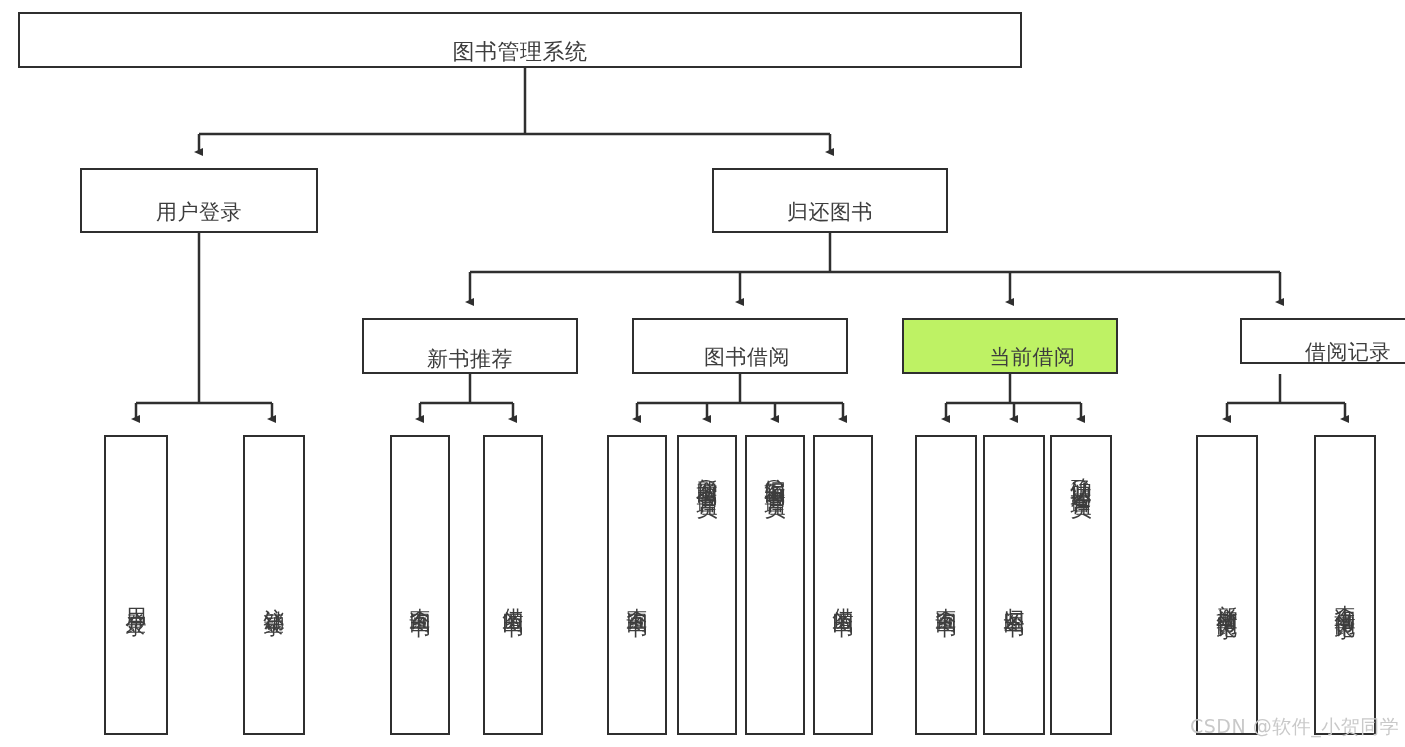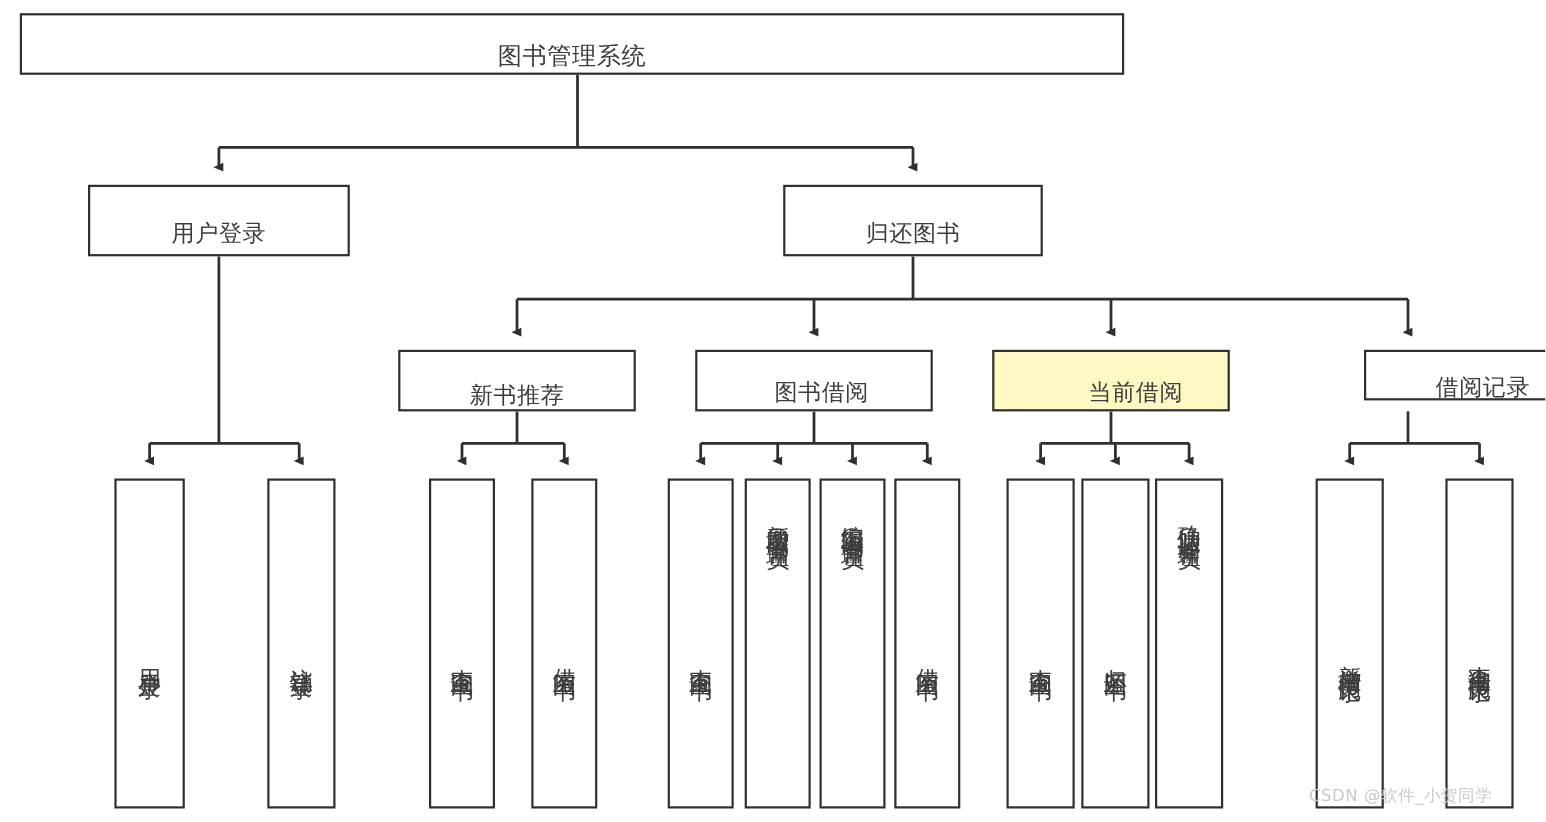--- a/index.html
+++ b/index.html
@@ -63,21 +63,21 @@
     line-height: 1.05;
     letter-spacing: 3px;
     white-space: nowrap;
   }
   .node.vert.centered {
     align-items: center;
   }
   .watermark {
     position: absolute;
     color: #c9c9c9;
-    font-size: 15px;
+    font-size: 19px;
     letter-spacing: 0.5px;
     white-space: nowrap;
     font-family: "DejaVu Sans", "Liberation Sans", sans-serif;
   }
 </style>
 </head>
 <body>
 
 <div id="canvas" style="background: rgb(255, 255, 255);">
 
@@ -142,21 +142,21 @@
   <div class="node horiz" style="left: 712px; top: 168px; width: 236px; height: 65px; border-color: rgb(47, 47, 47); color: rgb(61, 61, 61); background: rgb(255, 255, 255);">
     <span class="label">归还图书</span>
   </div>
 
   <div class="node horiz" style="left: 362px; top: 318px; width: 216px; height: 56px; border-color: rgb(47, 47, 47); color: rgb(61, 61, 61); background: rgb(255, 255, 255); align-items: flex-end;">
     <span class="label">新书推荐</span>
   </div>
   <div class="node horiz" style="left: 632px; top: 318px; width: 216px; height: 56px; border-color: rgb(47, 47, 47); color: rgb(61, 61, 61); background: rgb(255, 255, 255); padding-left: 14px;">
     <span class="label">图书借阅</span>
   </div>
-  <div class="node horiz" style="left: 902px; top: 318px; width: 216px; height: 56px; border-color: rgb(47, 47, 47); color: rgb(61, 61, 61); background: #fef9c3; padding-left: 45px;">
+  <div class="node horiz" style="left: 902px; top: 318px; width: 216px; height: 56px; border-color: rgb(47, 47, 47); color: rgb(61, 61, 61); background: #bef264; padding-left: 45px;">
     <span class="label">当前借阅</span>
   </div>
   <div class="node horiz" style="left: 1240px; top: 318px; width: 216px; height: 46px; border-color: rgb(47, 47, 47); color: rgb(61, 61, 61); background: rgb(255, 255, 255);">
     <span class="label">借阅记录</span>
   </div>
 
   <div class="node vert centered" style="left: 104px; top: 435px; width: 64px; height: 300px; border-color: rgb(47, 47, 47); color: rgb(61, 61, 61); background: rgb(255, 255, 255);">
     <span class="label">用户登录</span>
   </div>
   <div class="node vert centered" style="left: 243px; top: 435px; width: 62px; height: 300px; border-color: rgb(47, 47, 47); color: rgb(61, 61, 61); background: rgb(255, 255, 255);">

